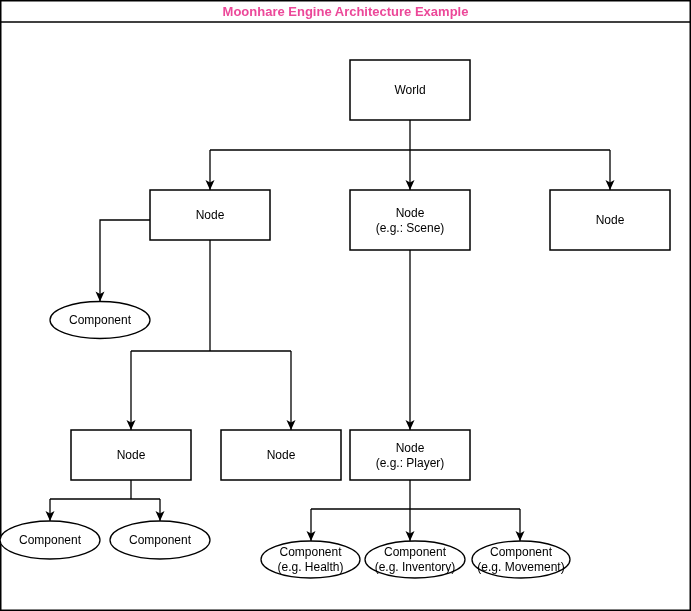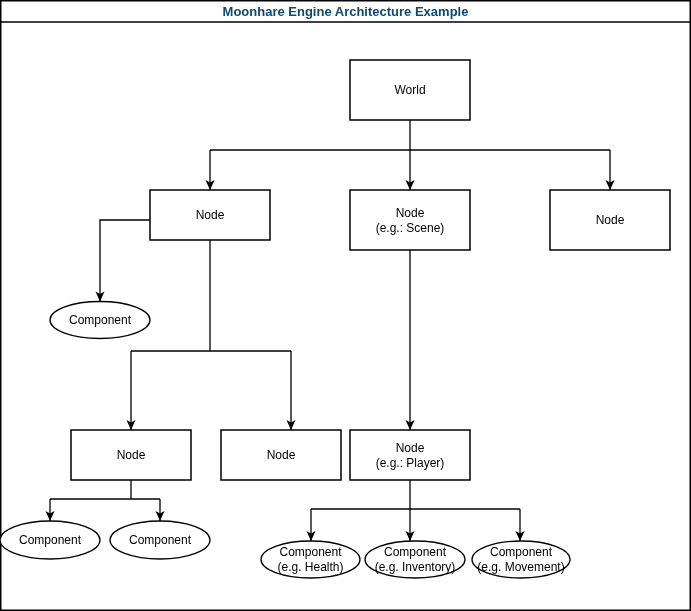--- a/index.html
+++ b/index.html
@@ -24,21 +24,21 @@
     position: absolute;
     top: 0;
     left: 0;
     width: 100%;
     height: 22px;
     display: flex;
     align-items: center;
     justify-content: center;
     font-size: 13px;
     font-weight: bold;
-    color: #0c4a6e;
+    color: #ec4899;
     pointer-events: none;
   }
   svg text {
     font-family: "Liberation Sans", sans-serif;
     font-size: 12px;
   }
 </style>
 </head>
 <body>
 

